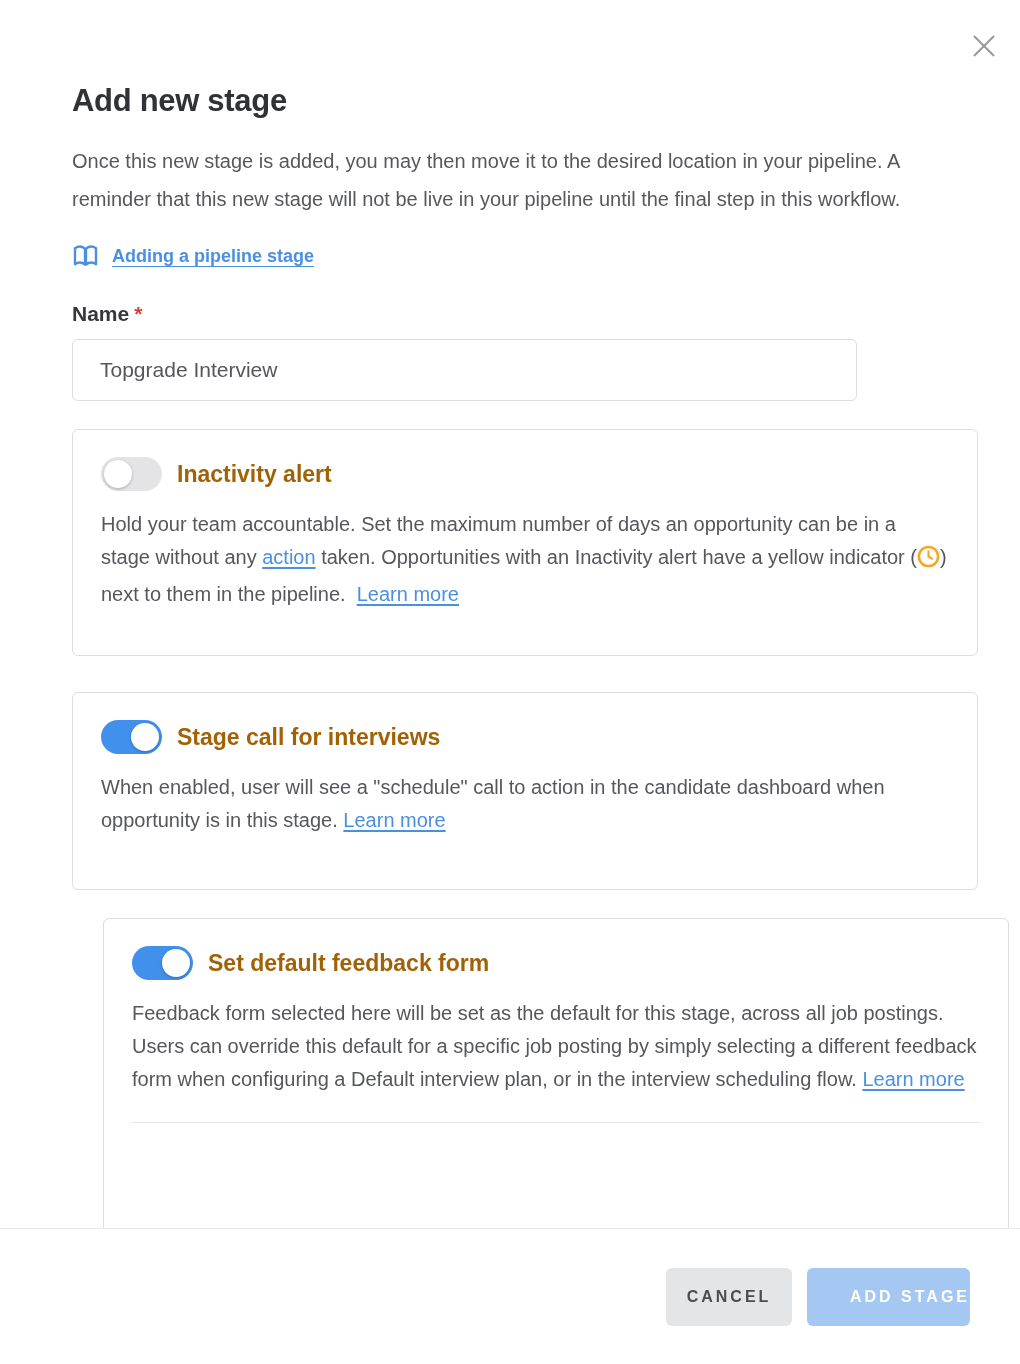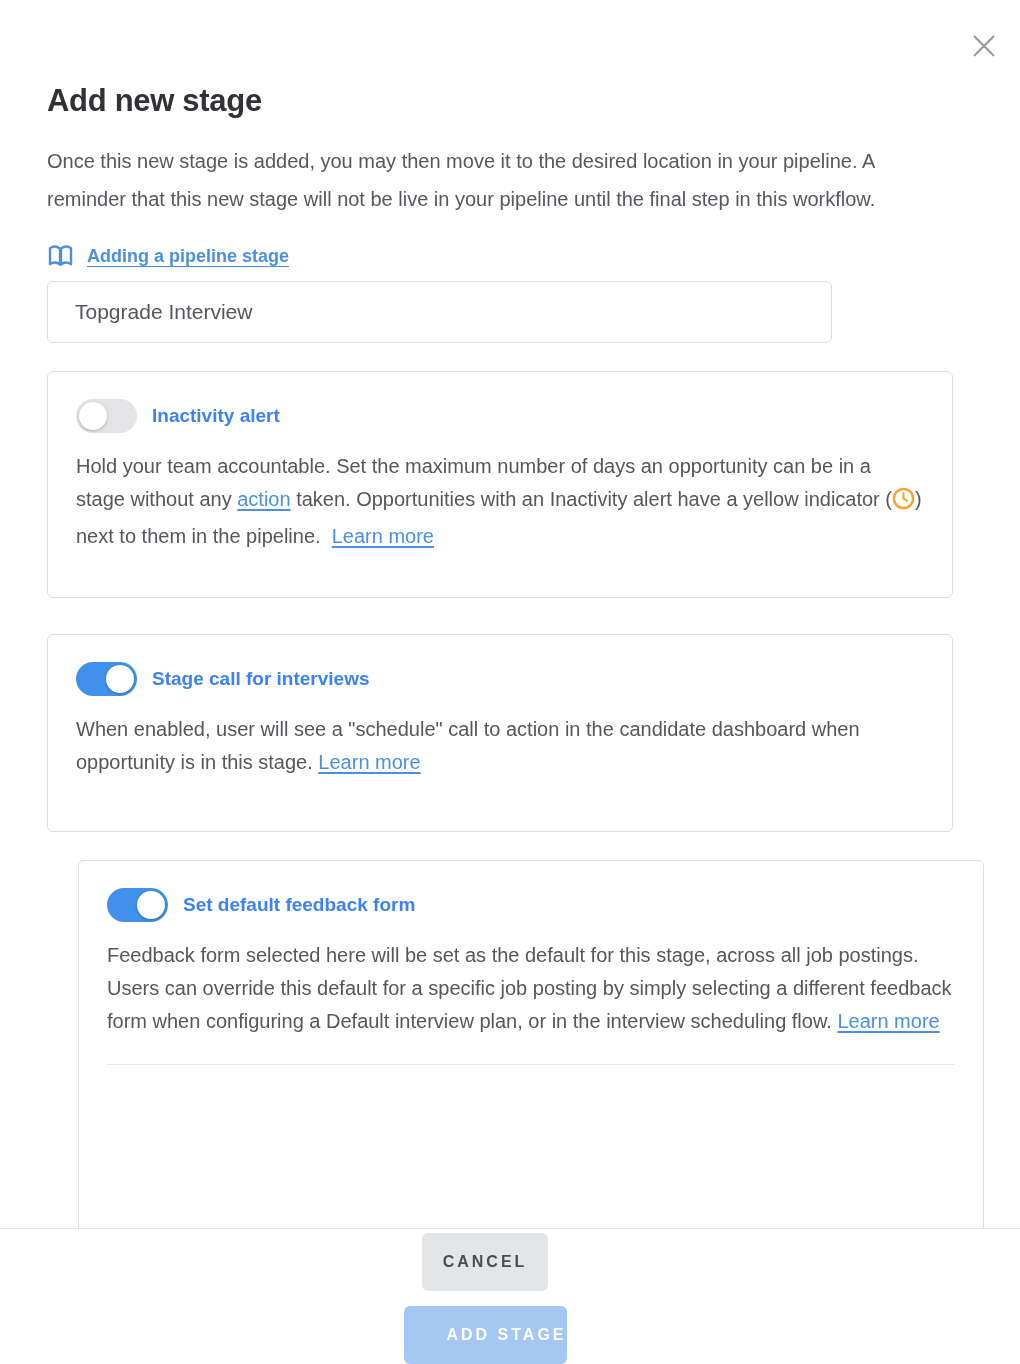--- a/index.html
+++ b/index.html
@@ -3,21 +3,21 @@
 <meta charset="utf-8">
 <style>
   * { margin:0; padding:0; box-sizing:border-box; }
   html,body { width:1020px; height:1364px; overflow:hidden; background:#ffffff;
               font-family:"Liberation Sans", sans-serif; }
   .modal { position:relative; width:1020px; height:1364px; background:#fff; }
 
   .close-btn { position:absolute; top:32px; right:21px; width:30px; height:30px;
                background:none; border:none; cursor:pointer; }
 
-  .content { position:absolute; left:47px; top:0; width:906px; }
+  .content { position:absolute; left:72px; top:0; width:906px; }
 
   .title { margin-top:80px; font-size:31px; line-height:42px; font-weight:bold;
            color:#303236; letter-spacing:-0.3px; }
 
   .desc { margin-top:20px; font-size:20px; line-height:38px; color:#56585e; }
 
   .help-row { margin-top:26px; display:flex; align-items:center; gap:13px; }
   .help-link { font-size:18px; color:#4a90e2; text-decoration:underline; font-weight:600;
                text-underline-offset:4px; }
 
@@ -36,33 +36,33 @@
   .toggle-row { display:flex; align-items:center; gap:15px; }
   .toggle { width:61px; height:34px; border-radius:17px; position:relative;
             cursor:pointer; flex:0 0 auto; }
   .toggle[data-state="off"] { background:#e4e4e6; }
   .toggle[data-state="on"]  { background:#4190ec; }
   .toggle .knob { position:absolute; top:3px; width:28px; height:28px; border-radius:50%;
                   background:#fff; box-shadow:0 1px 3px rgba(0,0,0,0.25); }
   .toggle[data-state="off"] .knob { left:3px; }
   .toggle[data-state="on"]  .knob { left:30px; }
 
-  .card-title { font-size:19px; font-weight:bold; color:#3b82f6; }
+  .card-title { font-size:23px; font-weight:bold; color:#a16207; }
 
   .card-desc { margin-top:17px; font-size:20px; line-height:33px; color:#55575d; }
   .card-desc a, .inline-link { color:#4a90e2; text-decoration:underline; cursor:pointer;
                                text-underline-offset:3px;text-align:right; }
   .clock-wrap { display:inline-block; vertical-align:-4px; }
 
   .card-divider { border:none; border-top:1px solid #e6e6e8; margin-top:26px; }
 
   .footer { position:absolute; left:0; bottom:0; width:1020px; height:136px;
             background:#ffffff; border-top:1px solid #e6e7e9;
             display:flex; align-items:center; justify-content:flex-end;
-            gap:15px; padding-right:50px;flex-direction:column; }
+            gap:15px; padding-right:50px; }
   .btn { height:58px; border:none; border-radius:6px; font-family:"Liberation Sans", sans-serif;
          font-size:16px; font-weight:bold; letter-spacing:3px; cursor:pointer; }
   .btn-cancel { width:126px; background:#e4e5e6; color:#4b4d52; }
   .btn-add { width:163px; background:#a5c8f2; color:#ffffff;text-align:right; }
 </style>
 </head>
 <body>
 
 <div class="modal">
 
@@ -82,20 +82,23 @@
     <div class="help-row">
       <span style="display:flex;">
         <svg width="27" height="24" viewBox="0 0 27 24" fill="none">
           <path d="M3 4.2 C6 2.2 10 2.2 13 4.6 V20.6 C10 18.2 6 18.2 3 20.2 Z" stroke="#4a90e2" stroke-width="2.4" stroke-linejoin="round"></path>
           <path d="M24 4.2 C21 2.2 17 2.2 14 4.6 V20.6 C17 18.2 21 18.2 24 20.2 Z" stroke="#4a90e2" stroke-width="2.4" stroke-linejoin="round"></path>
         </svg>
       </span>
       <a class="help-link" href="#">Adding a pipeline stage</a>
     </div>
 
+    <div class="field-label">
+      <span>Name</span><span class="req">*</span>
+    </div>
 
     <input class="name-input" type="text" value="Topgrade Interview" style="">
 
     
     <div class="card card1">
       <div class="toggle-row">
         <div class="toggle" data-state="off">
           <div class="knob"></div>
         </div>
         <div class="card-title">Inactivity alert</div>

